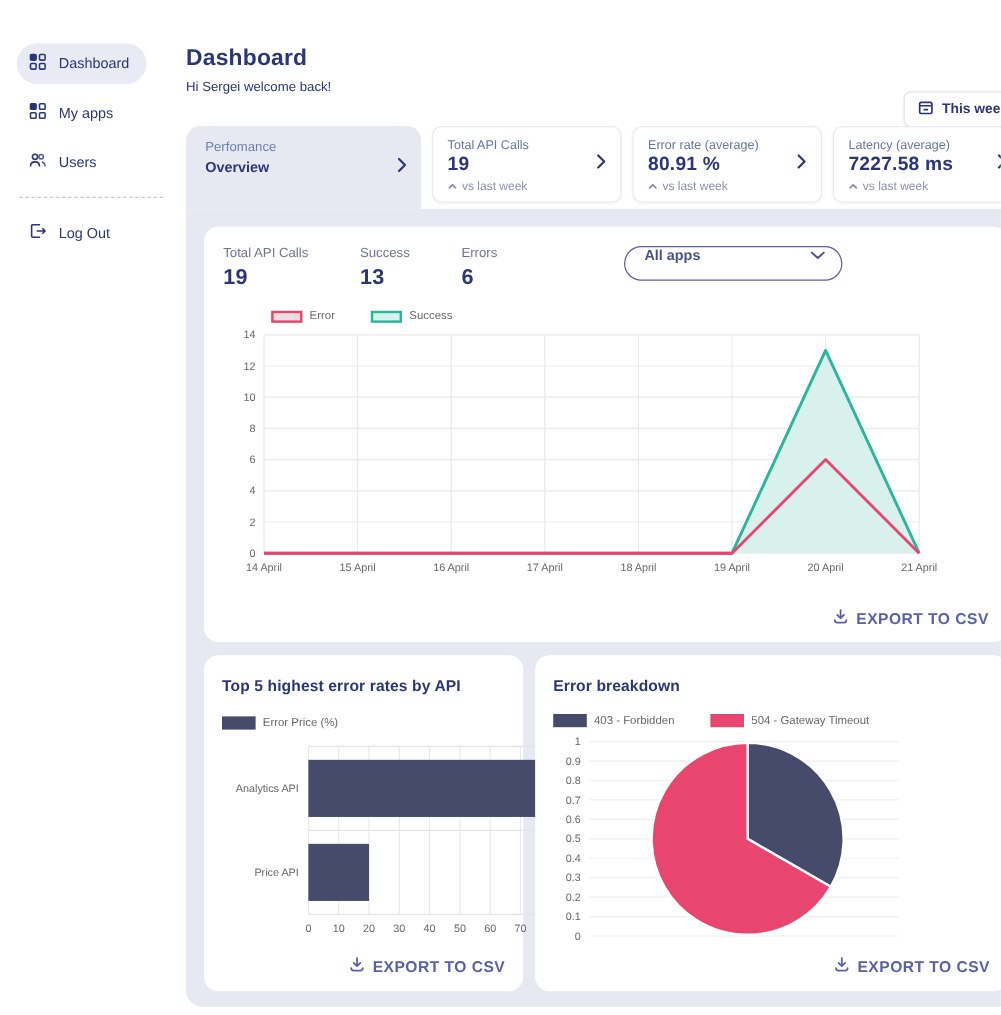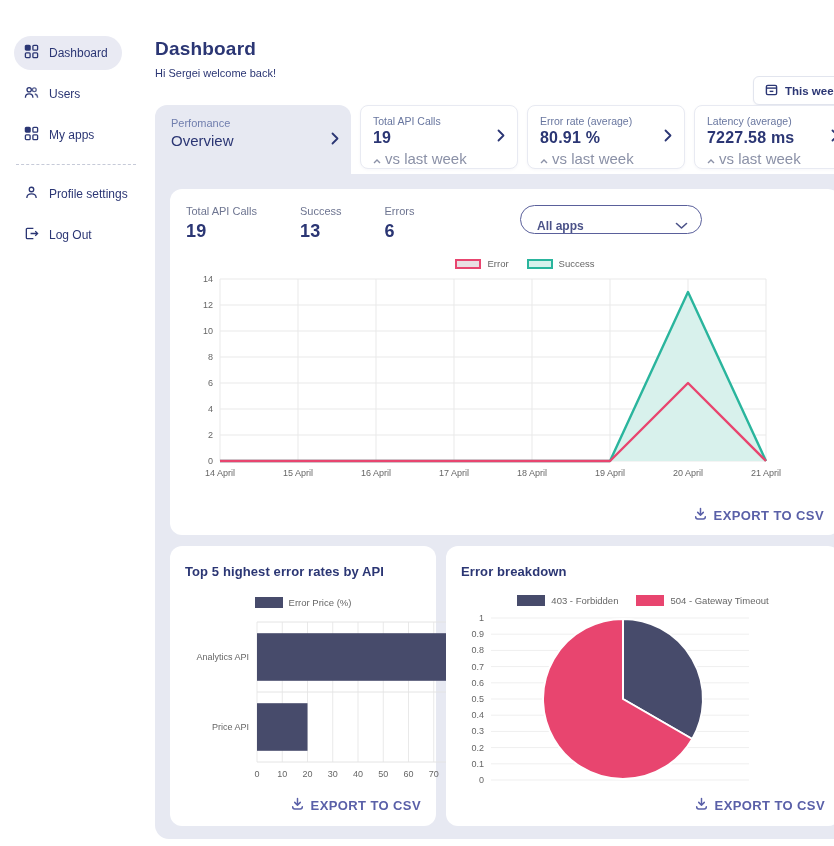--- a/index.html
+++ b/index.html
@@ -25,49 +25,49 @@
     background:#fff; border:1px solid #e2e5ee; border-radius:6px; padding:6px 11px;
     font-size:11.5px; font-weight:bold; color:#2b3674; cursor:pointer;
     box-shadow:0 1px 2px rgba(43,54,116,.05); }
   .week-btn svg { width:13px; height:13px; stroke:#2b3674; fill:none; stroke-width:1.5; }
 
   
   .tabs-row { display:flex; margin-top:26px; align-items:flex-start; }
   .tab-overview { width:196px; height:69px; background:#e7e9f2; border-radius:12px 12px 0 0;
     padding:12px 14px 0 16px; position:relative; cursor:pointer; }
   .tab-overview .small-label { font-size:11px; color:#707eae; }
-  .tab-overview .big-label { font-size:15px; font-weight:normal; margin-top:3px; }
+  .tab-overview .big-label { font-size:12px; font-weight:bold; margin-top:3px; }
   .stat-card { width:158px; height:64px; background:#fff; border:1px solid #e8eaf2; border-radius:8px;
     margin-left:9px; padding:9px 12px; position:relative; cursor:pointer;
     box-shadow:0 1px 3px rgba(43,54,116,.04); }
   .stat-card:first-of-type { margin-left:2px; }
   .stat-card .label { font-size:10.5px; color:#68769f; }
   .stat-card .value { font-size:16px; font-weight:bold; margin-top:2px; letter-spacing:.2px; }
-  .trend { display:flex; align-items:center; gap:4px; font-size:15px; color:#8b91a7; margin-top:3px; }
+  .trend { display:flex; align-items:center; gap:4px; font-size:10px; color:#8b91a7; margin-top:3px; }
   .trend svg { width:8px; height:5px; stroke:#8b91a7; fill:none; stroke-width:1.4; }
   .chev-right { position:absolute; right:12px; top:50%; transform:translateY(-50%); }
   .chev-right svg { width:8px; height:13px; stroke:#2b3674; fill:none; stroke-width:1.8; }
 
   
   .section { background:#e7e9f2; border-radius:0 14px 14px 14px; margin-right:0;
     padding:15px 12px 13px 15px; height:665px; }
   .card { background:#fff; border-radius:12px; }
   .overview-card { padding:16px 16px 12px 16px; height:346px; display:flex; flex-direction:column; }
 
   .stats-row { display:flex; align-items:flex-start; }
   .stat-block { margin-right:43px; }
   .stat-block .label { font-size:11px; color:#6e7591; }
   .stat-block .value { font-size:18px; font-weight:bold; margin-top:4px; letter-spacing:.3px; }
-  .apps-select { margin-left:auto; margin-right:122px; display:flex; align-items:flex-end; gap:8px;
+  .apps-select { margin-left:auto; margin-right:122px; display:flex; align-items:flex-start; gap:8px;
     justify-content:space-between; width:182px; height:29px; border:1.5px solid #5a609b;
     border-radius:15px; padding:0 13px 0 16px; font-size:12px; font-weight:bold; color:#4b5288;
     cursor:pointer; background:#fff; }
   .apps-select svg { width:13px; height:8px; stroke:#4b5288; fill:none; stroke-width:1.6; }
 
-  .legend { display:flex; justify-content:center; gap:18px; align-items:center; }
+  .legend { display:flex; gap:30px; align-items:center; }
   .legend-main { margin:16px 0 2px 40px; }
   .legend-item { display:flex; align-items:center; gap:6px; font-size:9.5px; color:#666; cursor:pointer; }
   .legend-box { width:26px; height:10px; border:2px solid; }
   .legend-box.solid { width:28px; height:11px; border:none; }
 
   .export-row { display:flex; justify-content:flex-end; align-items:center; gap:7px;
     color:#5a60a8; font-size:13px; font-weight:bold; letter-spacing:.4px; cursor:pointer; margin-top:auto; }
   .export-row svg { width:13px; height:13px; stroke:#5a60a8; fill:none; stroke-width:1.6; }
 
   .bottom-row { display:flex; gap:10px; margin-top:11px; }
@@ -90,44 +90,37 @@
       <span><svg viewBox="0 0 16 16">
               <rect x="1.5" y="1.5" width="5" height="5" rx="1" fill="#2b3674"></rect>
               <rect x="9.5" y="1.5" width="5" height="5" rx="1"></rect>
               <rect x="1.5" y="9.5" width="5" height="5" rx="1"></rect>
               <rect x="9.5" y="9.5" width="5" height="5" rx="1"></rect>
             </svg></span>
       <span>Dashboard</span>
     </div></div>
     <div class="nav-wrap"><div class="nav-item">
       <span><svg viewBox="0 0 16 16">
+              <rect x="1.5" y="1.5" width="5" height="5" rx="1" fill="#2b3674"></rect>
+              <rect x="9.5" y="1.5" width="5" height="5" rx="1"></rect>
+              <rect x="1.5" y="9.5" width="5" height="5" rx="1"></rect>
+              <rect x="9.5" y="9.5" width="5" height="5" rx="1"></rect>
+            </svg></span>
+      <span>My apps</span>
+    </div></div>
+    <div class="nav-wrap"><div class="nav-item">
+      <span><svg viewBox="0 0 16 16">
               <circle cx="5.5" cy="5" r="2.3"></circle>
               <path d="M1.5 13.5 c0-2.5 1.8-4 4-4 s4 1.5 4 4"></path>
               <circle cx="11" cy="5" r="2" opacity=".8"></circle>
               <path d="M11.5 9.6 c1.8.3 3 1.8 3 3.9" opacity=".8"></path>
             </svg></span>
       <span>Users</span>
     </div></div>
-    <div class="nav-wrap"><div class="nav-item">
-      <span><svg viewBox="0 0 16 16">
-              <rect x="1.5" y="1.5" width="5" height="5" rx="1" fill="#2b3674"></rect>
-              <rect x="9.5" y="1.5" width="5" height="5" rx="1"></rect>
-              <rect x="1.5" y="9.5" width="5" height="5" rx="1"></rect>
-              <rect x="9.5" y="9.5" width="5" height="5" rx="1"></rect>
-            </svg></span>
-      <span>My apps</span>
-    </div></div>
     <div class="divider"></div>
-    <div class="nav-wrap"><div class="nav-item">
-      <span><svg viewBox="0 0 16 16">
-              <circle cx="8" cy="4.8" r="2.4"></circle>
-              <path d="M3 13.8 c0-2.8 2.2-4.3 5-4.3 s5 1.5 5 4.3"></path>
-            </svg></span>
-      <span>Profile settings</span>
-    </div></div>
     <div class="nav-wrap"><div class="nav-item">
       <span><svg viewBox="0 0 16 16">
               <path d="M10 2.5 H3.5 a1 1 0 0 0 -1 1 v9 a1 1 0 0 0 1 1 H10"></path>
               <path d="M7 8 h7.5 M12 5.5 L14.5 8 L12 10.5"></path>
             </svg></span>
       <span>Log Out</span>
     </div></div>
   </div>
 
   <div class="main">

